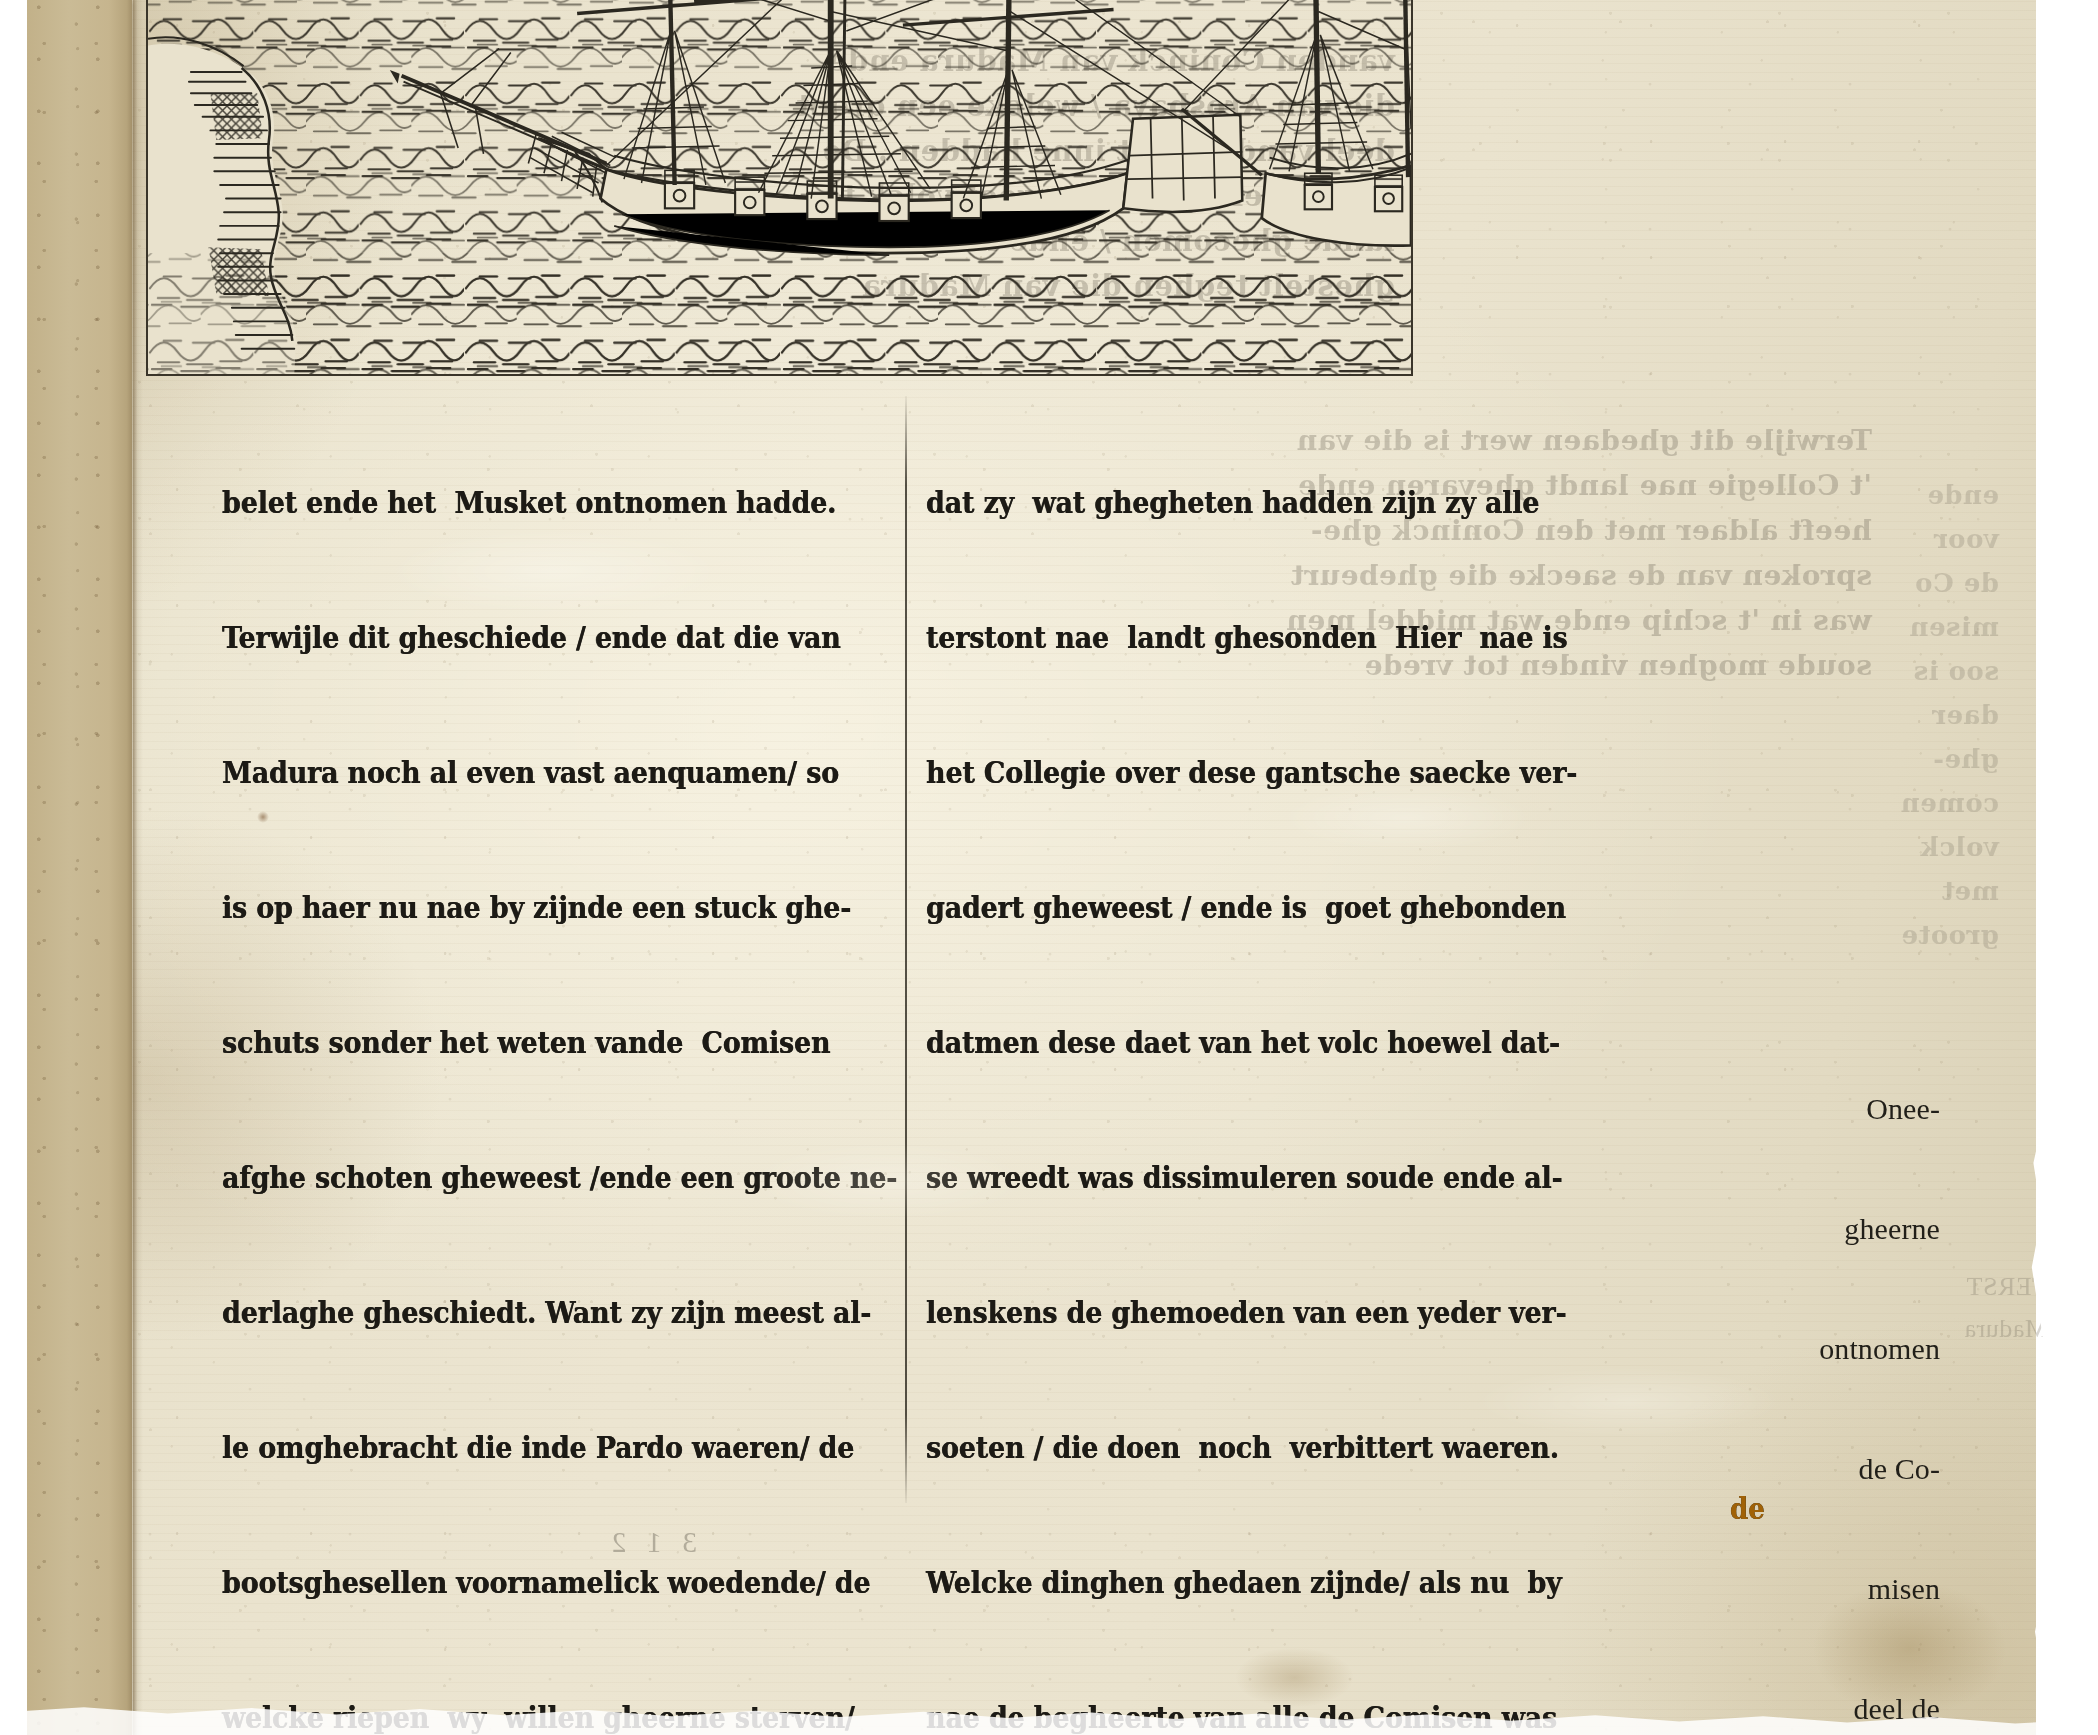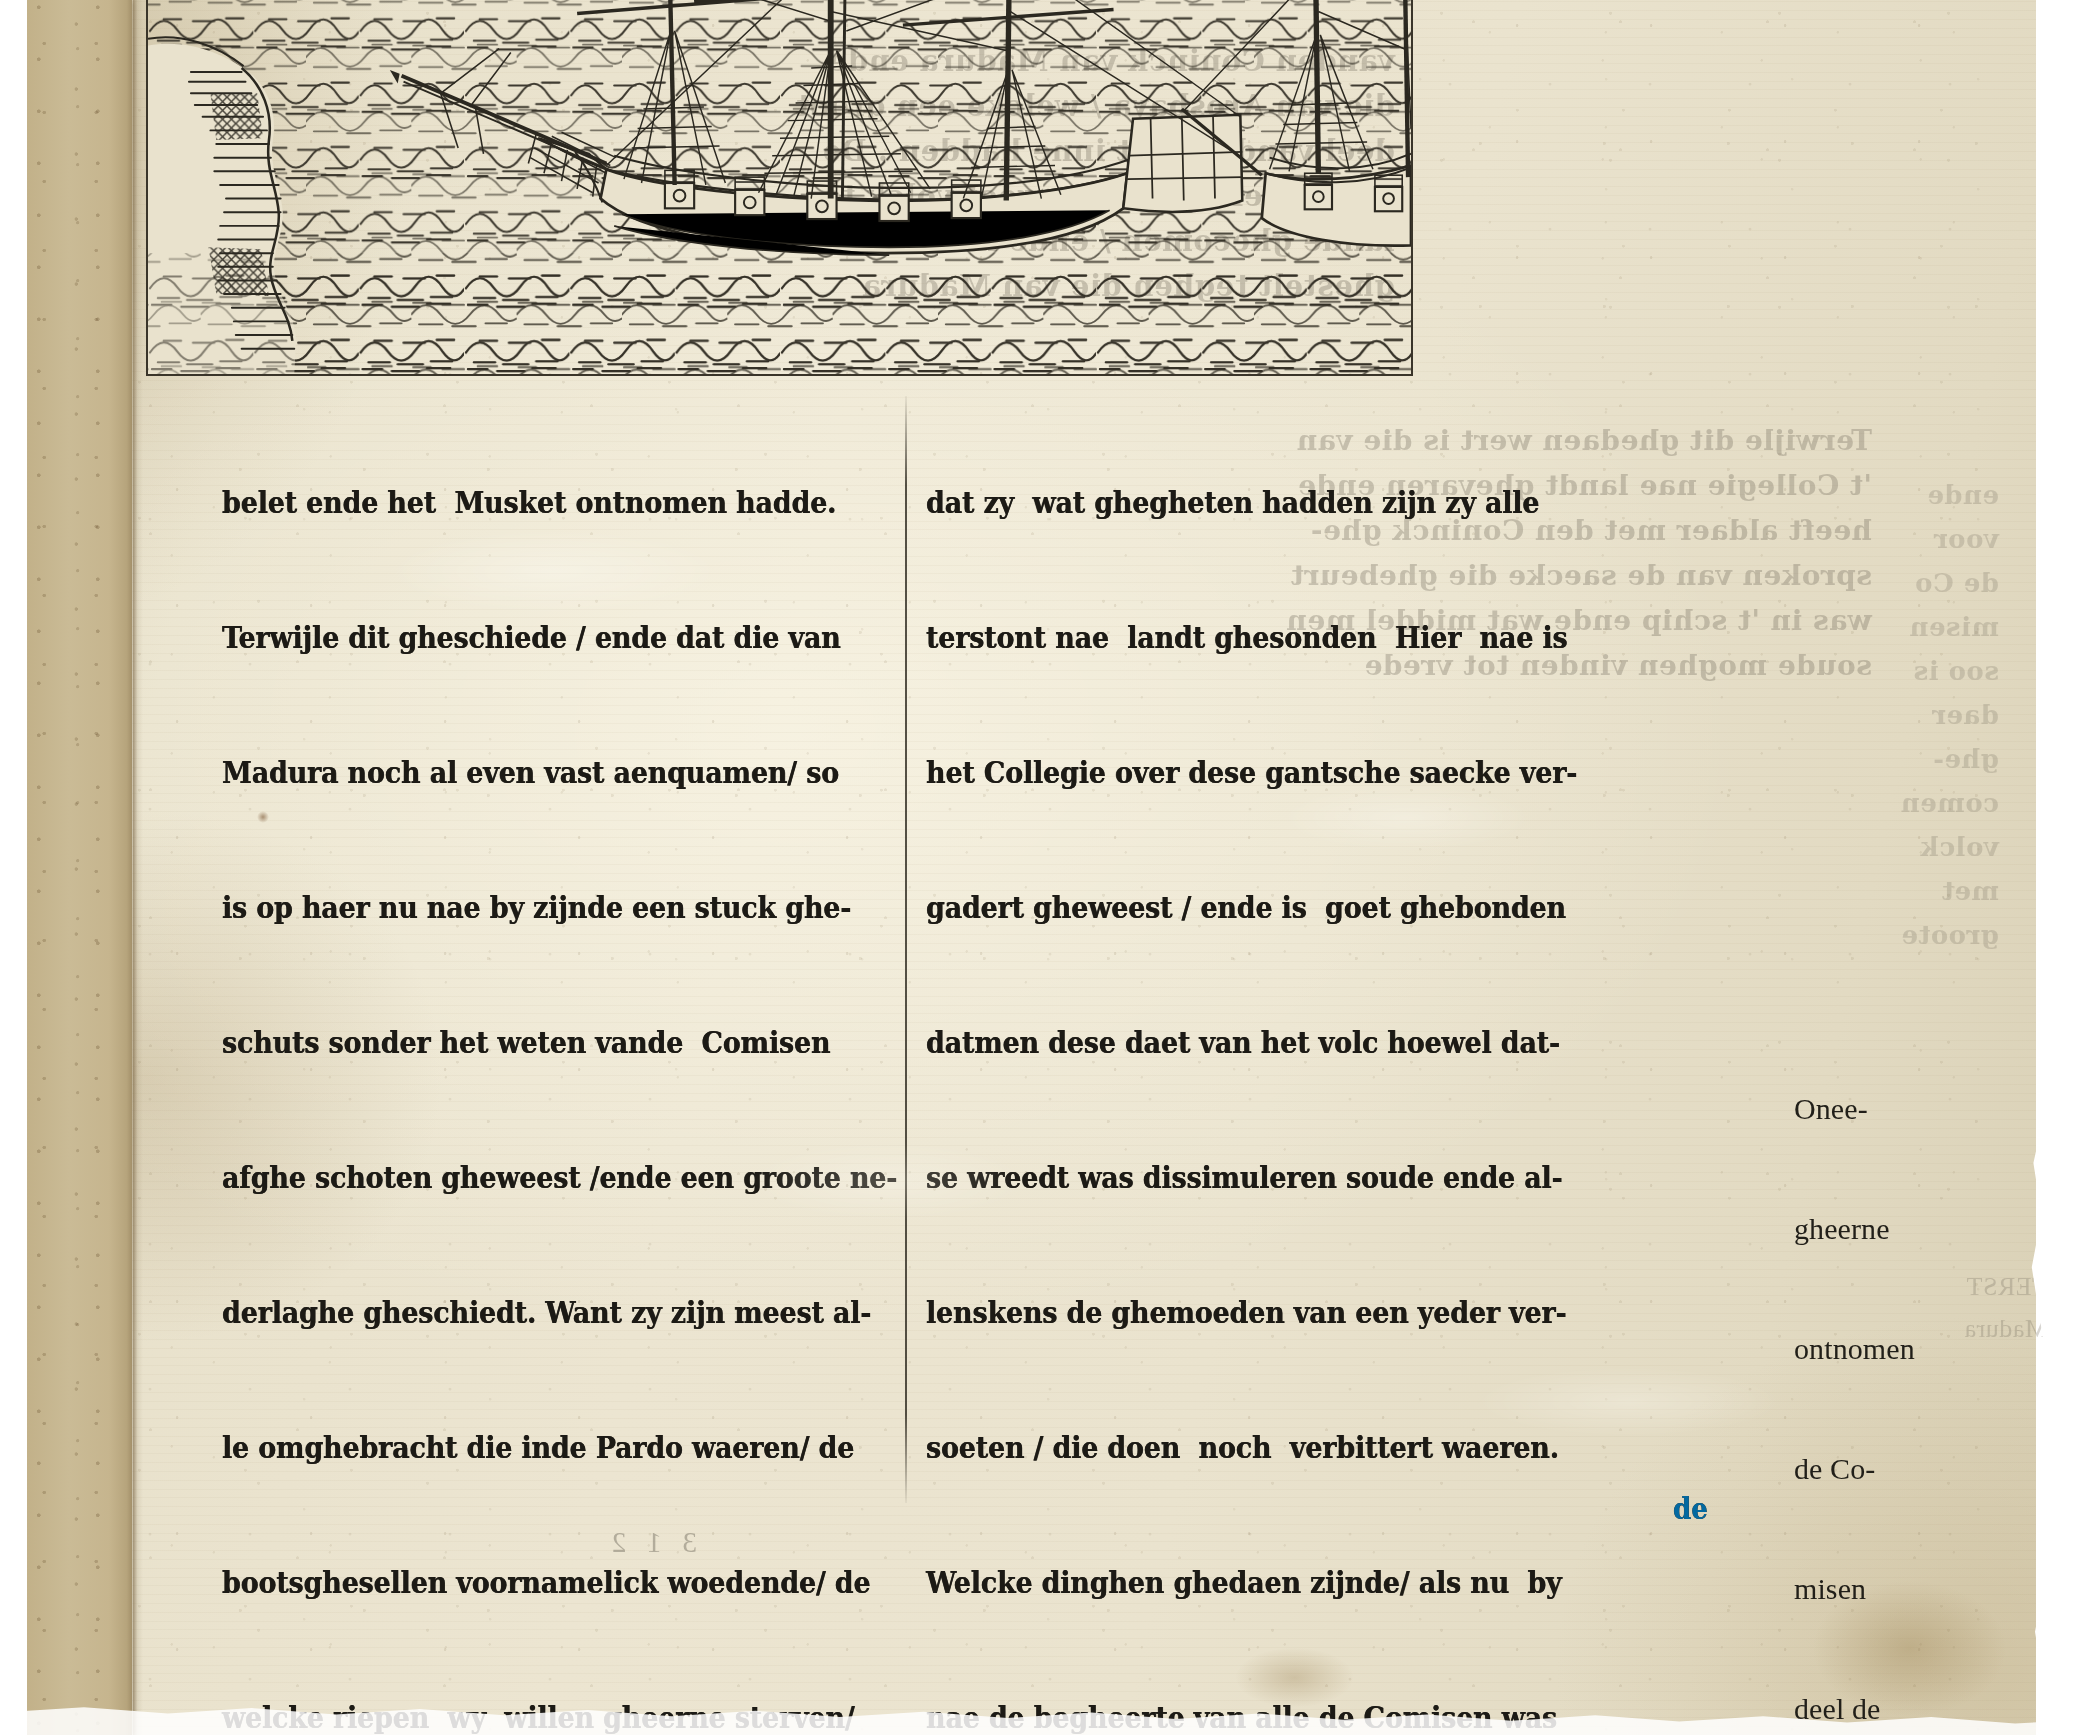--- a/index.html
+++ b/index.html
@@ -167,27 +167,27 @@
   .marginal{
     position:absolute;left:1794px;top:1009px;width:146px;
     font-family:"Liberation Serif",serif;
     font-weight:400;
     font-size:30px;
     line-height:40px;
     color:#211f19;
     letter-spacing:0.1px;
     white-space:pre;
   }
-  .marginal .ln{display:block;}
+  .marginal .ln{display:block;text-align:right;}
 
   
   .catchword{
-    position:absolute;left:1673px;top:1492px;
+    position:absolute;left:1730px;top:1492px;
     font-family:"DejaVu Serif",serif;font-weight:700;
-    font-size:29px;color:#0369a1;
+    font-size:29px;color:#a16207;
   }
 
   
   .pencil{
     position:absolute;left:605px;top:1526px;
     font-family:"Liberation Serif",serif;font-size:29px;
     color:#7c7668;opacity:.50;letter-spacing:6.8px;
     transform:scaleX(-1);
   }
 

